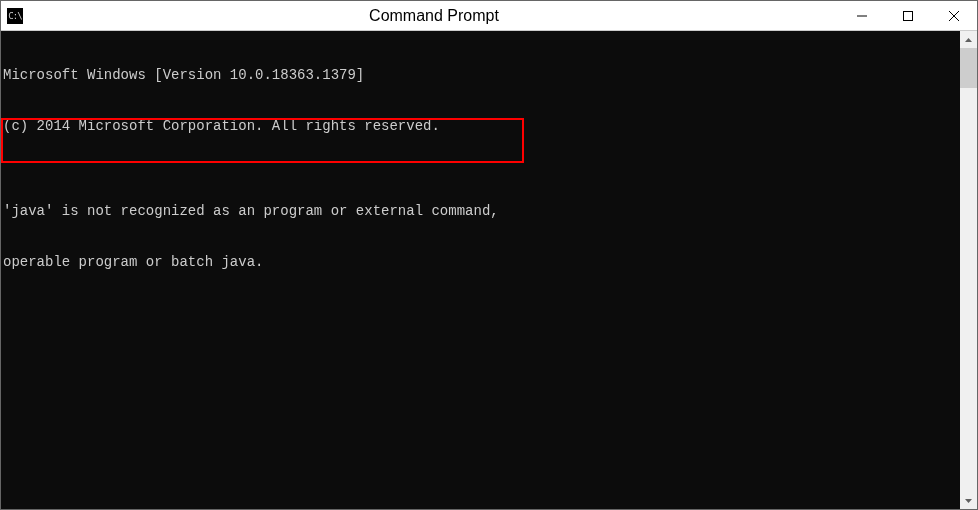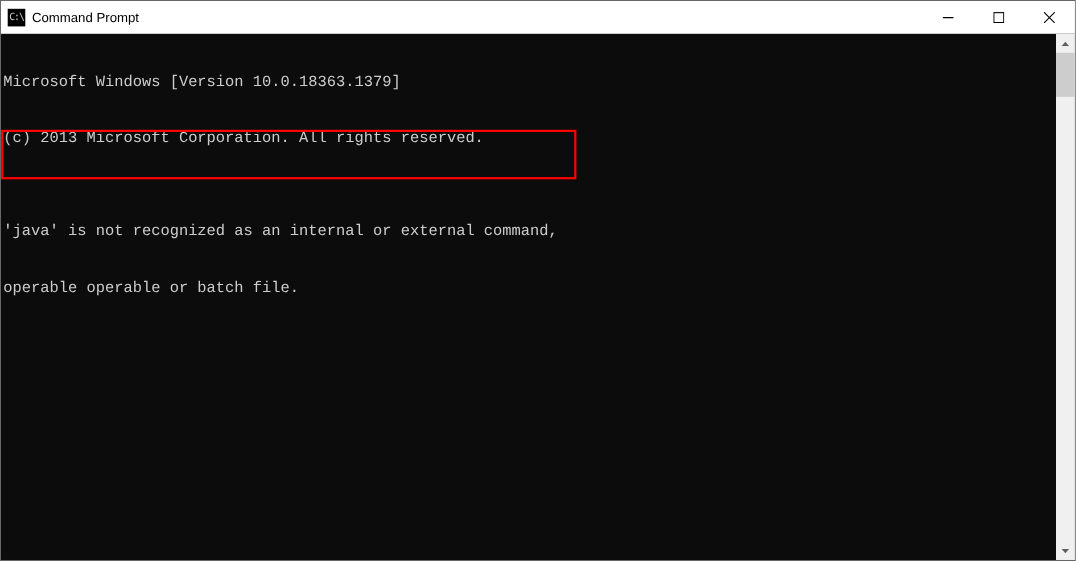--- a/index.html
+++ b/index.html
@@ -35,23 +35,24 @@
       background: #000;
       color: #ccc;
       font-family: Consolas, monospace;
       font-size: 9px;
       line-height: 16px;
       text-align: center;
       letter-spacing: -1px;
       margin-right: 6px;
     }
     .titlebar-title {
-      font-size: 12px;
+      font-size: 16px;
       color: #000;
       flex: 1;
+      text-align: center;
     }
     .titlebar-controls {
       display: flex;
       height: 100%;
     }
     .titlebar-btn {
       width: 46px;
       height: 100%;
       display: flex;
       align-items: center;
@@ -143,24 +144,24 @@
         <svg width="10" height="10" viewBox="0 0 10 10">
           <line x1="0" y1="0" x2="10" y2="10" stroke="#000" stroke-width="1"></line>
           <line x1="10" y1="0" x2="0" y2="10" stroke="#000" stroke-width="1"></line>
         </svg>
       </div>
     </div>
   </div>
   <div class="client-area">
     <div class="terminal">
       <div class="terminal-line">Microsoft Windows [Version 10.0.18363.1379]</div>
-      <div class="terminal-line">(c) 2013 Microsoft Corporation. All rights reserved.</div>
+      <div class="terminal-line">(c) 2014 Microsoft Corporation. All rights reserved.</div>
       <div class="terminal-line"></div>
-      <div class="terminal-line">'java' is not recognized as an internal or external command,</div>
-      <div class="terminal-line">operable operable or batch file.</div>
+      <div class="terminal-line">'java' is not recognized as an program or external command,</div>
+      <div class="terminal-line">operable program or batch java.</div>
       <div class="terminal-line"></div>
       <div class="highlight-box"></div>
     </div>
     <div class="scrollbar">
       <div class="sb-btn">
         <svg width="7" height="4" viewBox="0 0 7 4">
           <polygon points="3.5,0 7,4 0,4" fill="#606060"></polygon>
         </svg>
       </div>
       <div class="sb-track">

